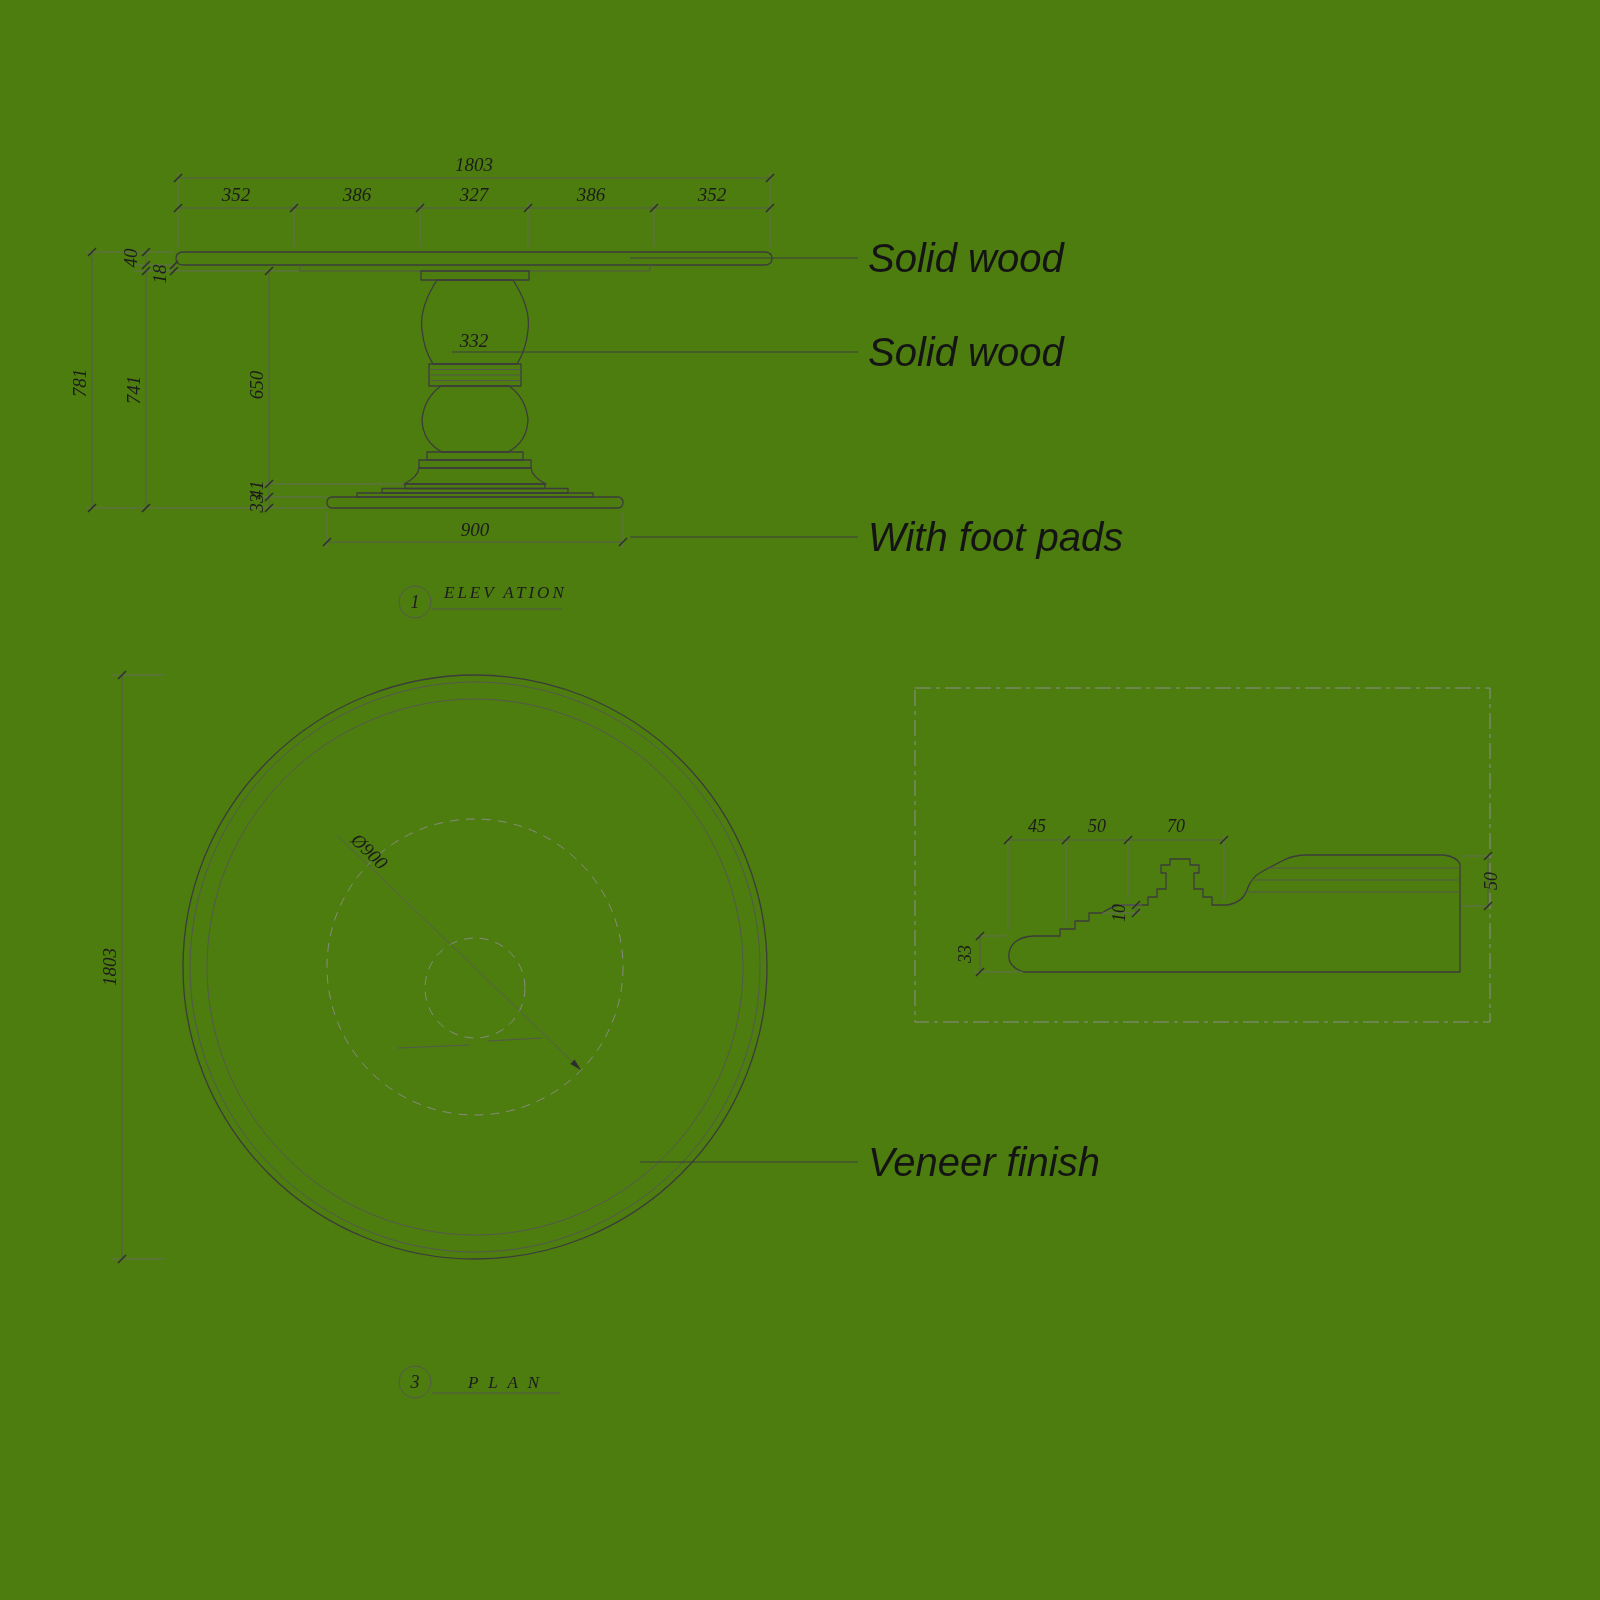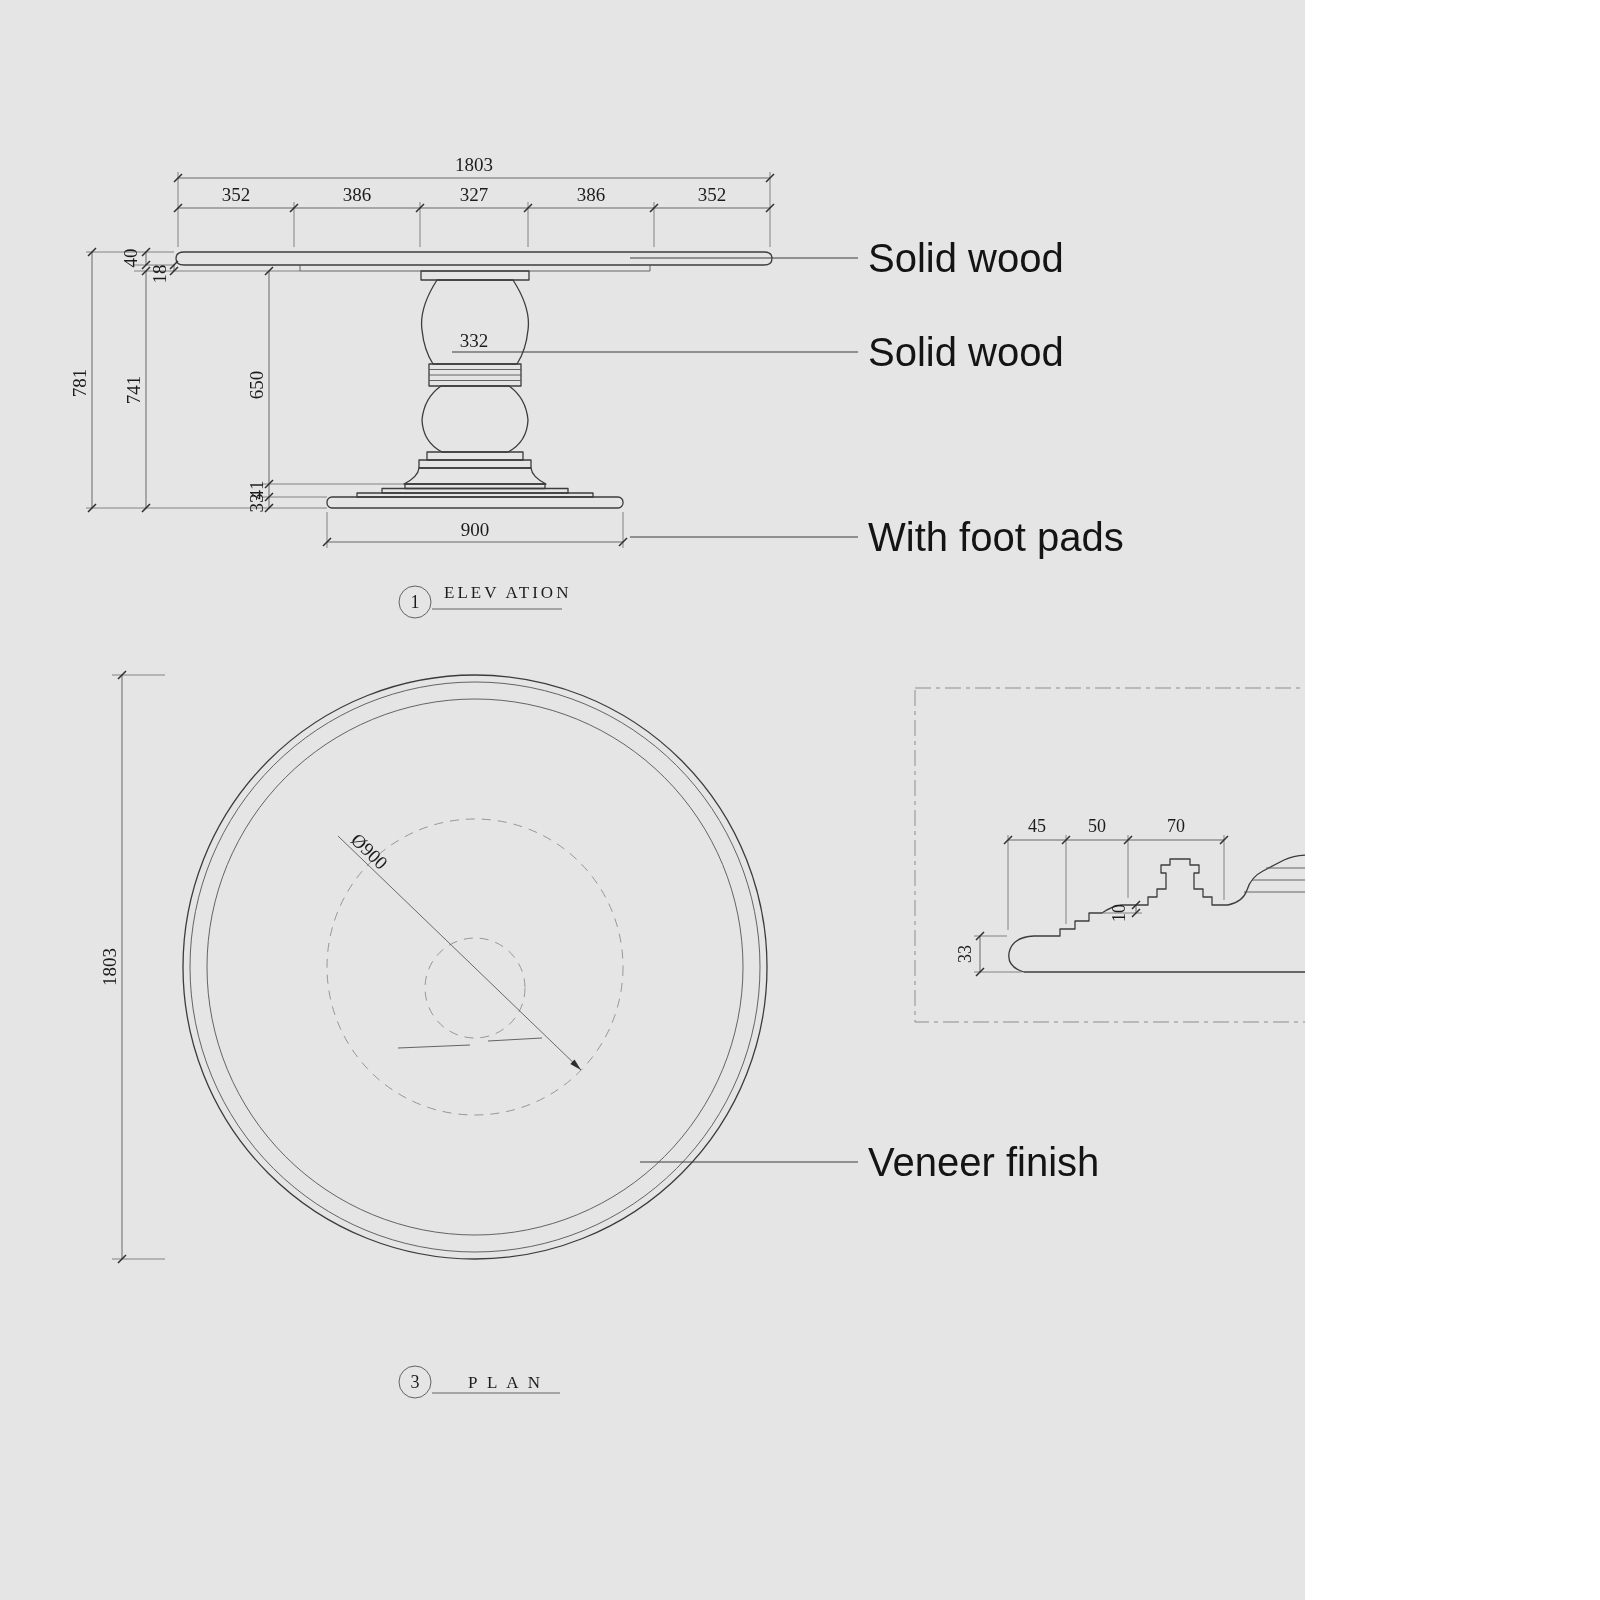--- a/index.html
+++ b/index.html
@@ -1,16 +1,16 @@
 <!DOCTYPE html>
 <html><head>
 <meta charset="utf-8">
 <style>
   html,body{margin:0;padding:0;background:#ffffff;}
-  .page{width:1305px;height:1600px;position:relative;background:#e5e5e5;overflow:hidden;}
+  .page{width:1600px;height:1600px;position:relative;background:#4d7c0f;overflow:hidden;font-style:italic;}
   svg{display:block;}
   
   .geo{fill:none;stroke:#3c3c3c;stroke-width:1.3;stroke-linejoin:round;stroke-linecap:round;}
   .geo-thin{fill:none;stroke:#555;stroke-width:0.9;}
   .dimline{fill:none;stroke:#5a5a5a;stroke-width:0.9;}
   .extline{fill:none;stroke:#6a6a6a;stroke-width:0.8;}
   .tick{fill:none;stroke:#2e2e2e;stroke-width:1.5;}
   .dashed{fill:none;stroke:#8d8d8d;stroke-width:0.9;stroke-dasharray:9 7;}
   .dashdot{fill:none;stroke:#8d8d8d;stroke-width:1;stroke-dasharray:16 5 4 5;}
   .leader{fill:none;stroke:#3c3c3c;stroke-width:1.1;}

